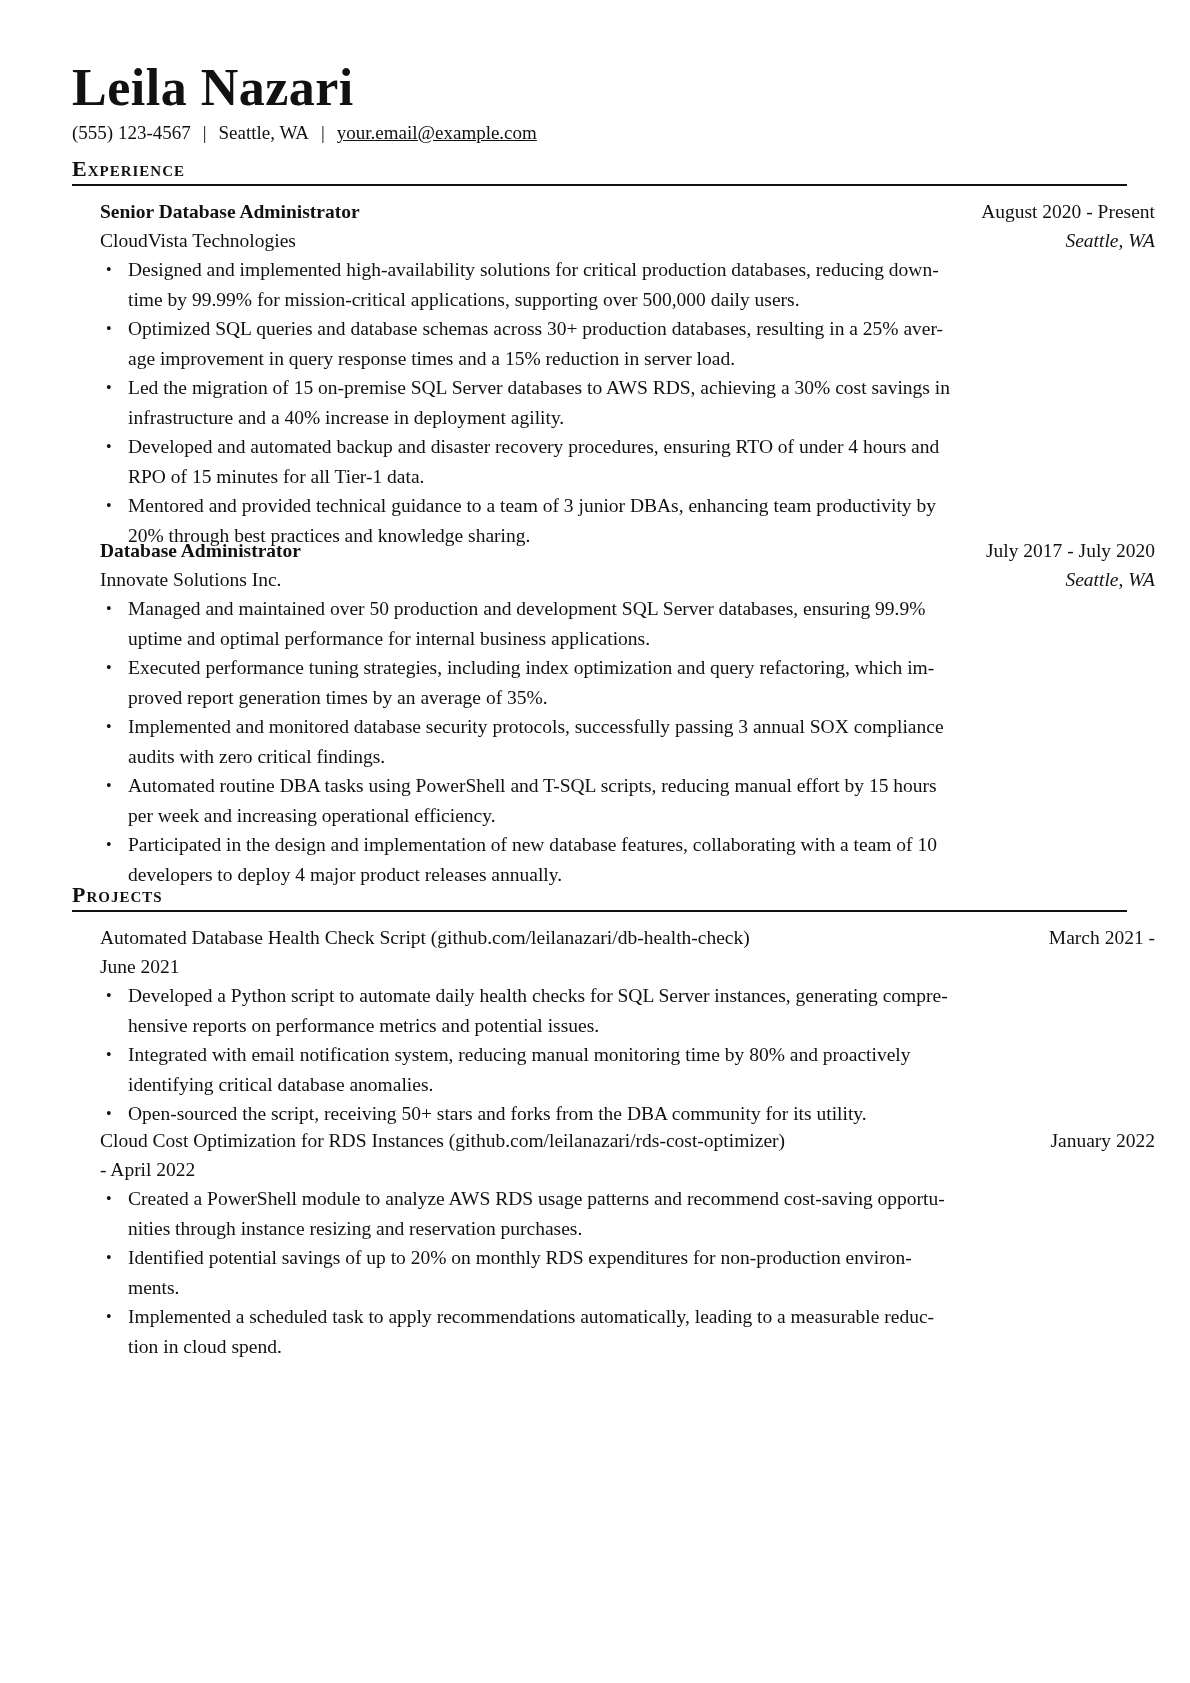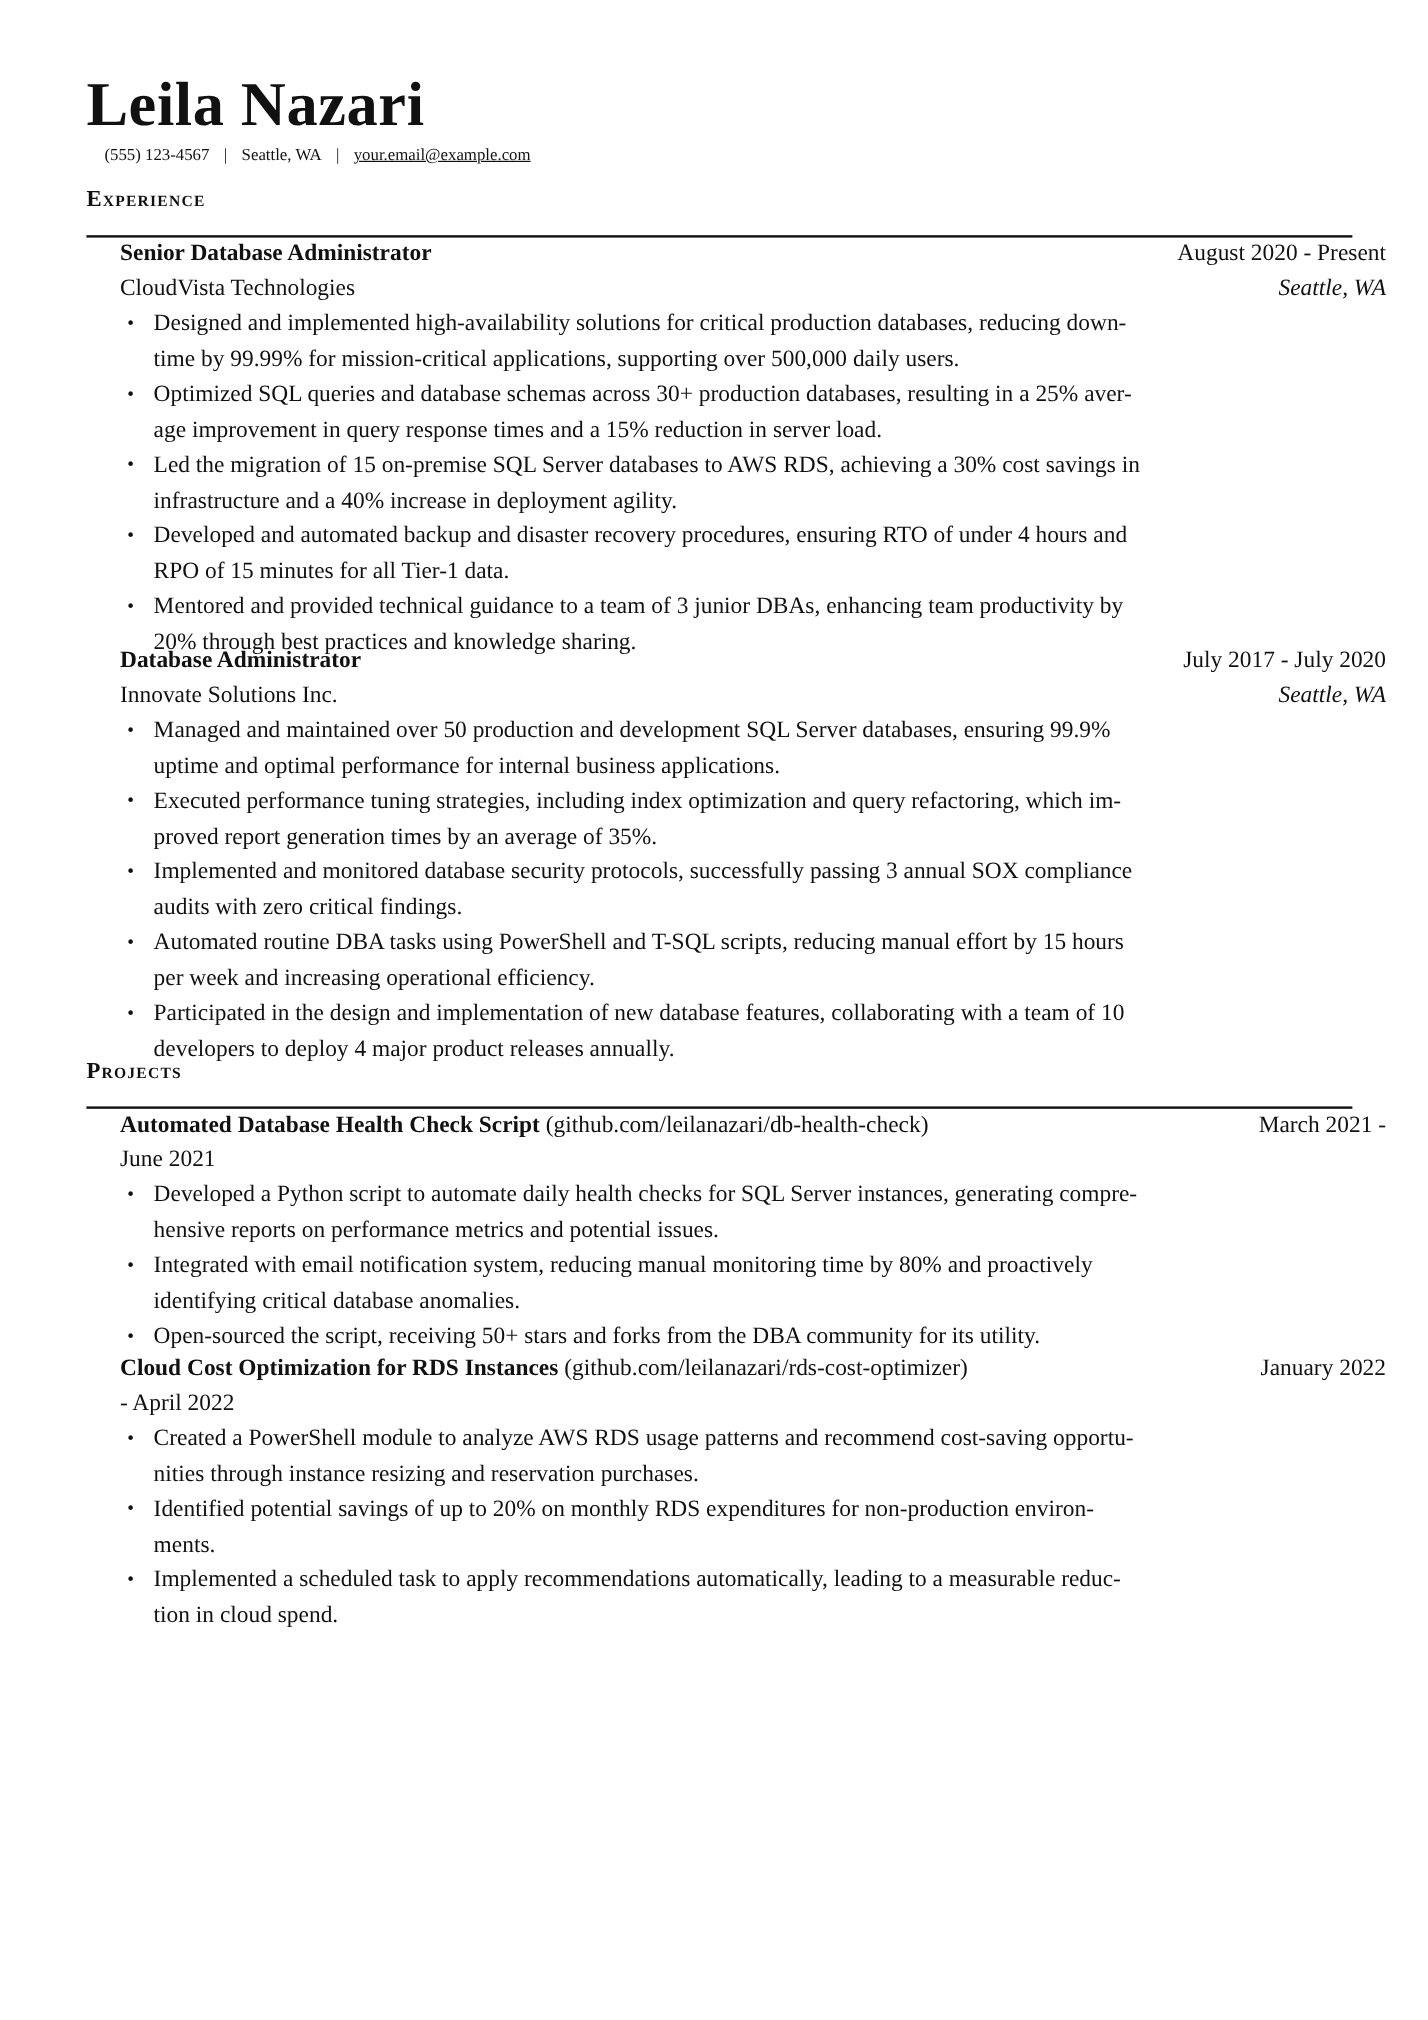--- a/index.html
+++ b/index.html
@@ -8,43 +8,43 @@
     font-family: "DejaVu Serif", "Liberation Serif", serif;
     color: #111111;
   }
   .page { position: absolute; left: 72px; top: 0; width: 1055px; }
   .name {
     position: absolute; top: 58px; left: 0;
     font-size: 52px; font-weight: bold; letter-spacing: 0.5px;
     font-family: "Liberation Serif", serif;
   }
   .contact {
-    position: absolute; top: 122px; left: 15px;
-    font-size: 14px; font-family: "Liberation Serif", serif;
+    position: absolute; top: 122px; left: 0;
+    font-size: 19px; font-family: "Liberation Serif", serif;
     white-space: nowrap;
   }
   .contact .sep { margin: 0 12px; }
   .contact a { color: #111; text-decoration: underline; }
 
   .section-title {
     position: absolute; left: 0; width: 1055px;
     font-family: "Liberation Serif", serif; font-weight: bold;
-    font-size: 19px; font-variant: small-caps; letter-spacing: 1px;
-    border-bottom: 2px solid #111; padding-bottom: 18px;
+    font-size: 22px; font-variant: small-caps; letter-spacing: 1px;
+    border-bottom: 2px solid #111; padding-bottom: 2px;
   }
 
   .block { position: absolute; left: 0; width: 1055px; font-family: "Liberation Serif", serif; font-size: 19.5px; margin-left: 28px; }
   .row { display: flex; justify-content: space-between; height: 29px; line-height: 29px; }
   .row .title { font-weight: bold; }
   .row .loc { font-style: italic; }
   ul { list-style: none; margin: 0; padding: 0; }
   li { position: relative; padding-left: 28px; line-height: 29.5px; }
   li::before { content: "•"; position: absolute; left: 6px; top: 0; font-size: 16px; }
   .proj-head { line-height: 29px; }
-  .proj-head .title { font-weight: bold; }
+  .proj-head .title { font-weight: normal; }
   .proj-head a { color: #111; }
   .proj-head .date-inline { float: right; }
 </style>
 </head>
 <body>
 
 <div class="page">
 
   <div class="name">Leila Nazari</div>
 

